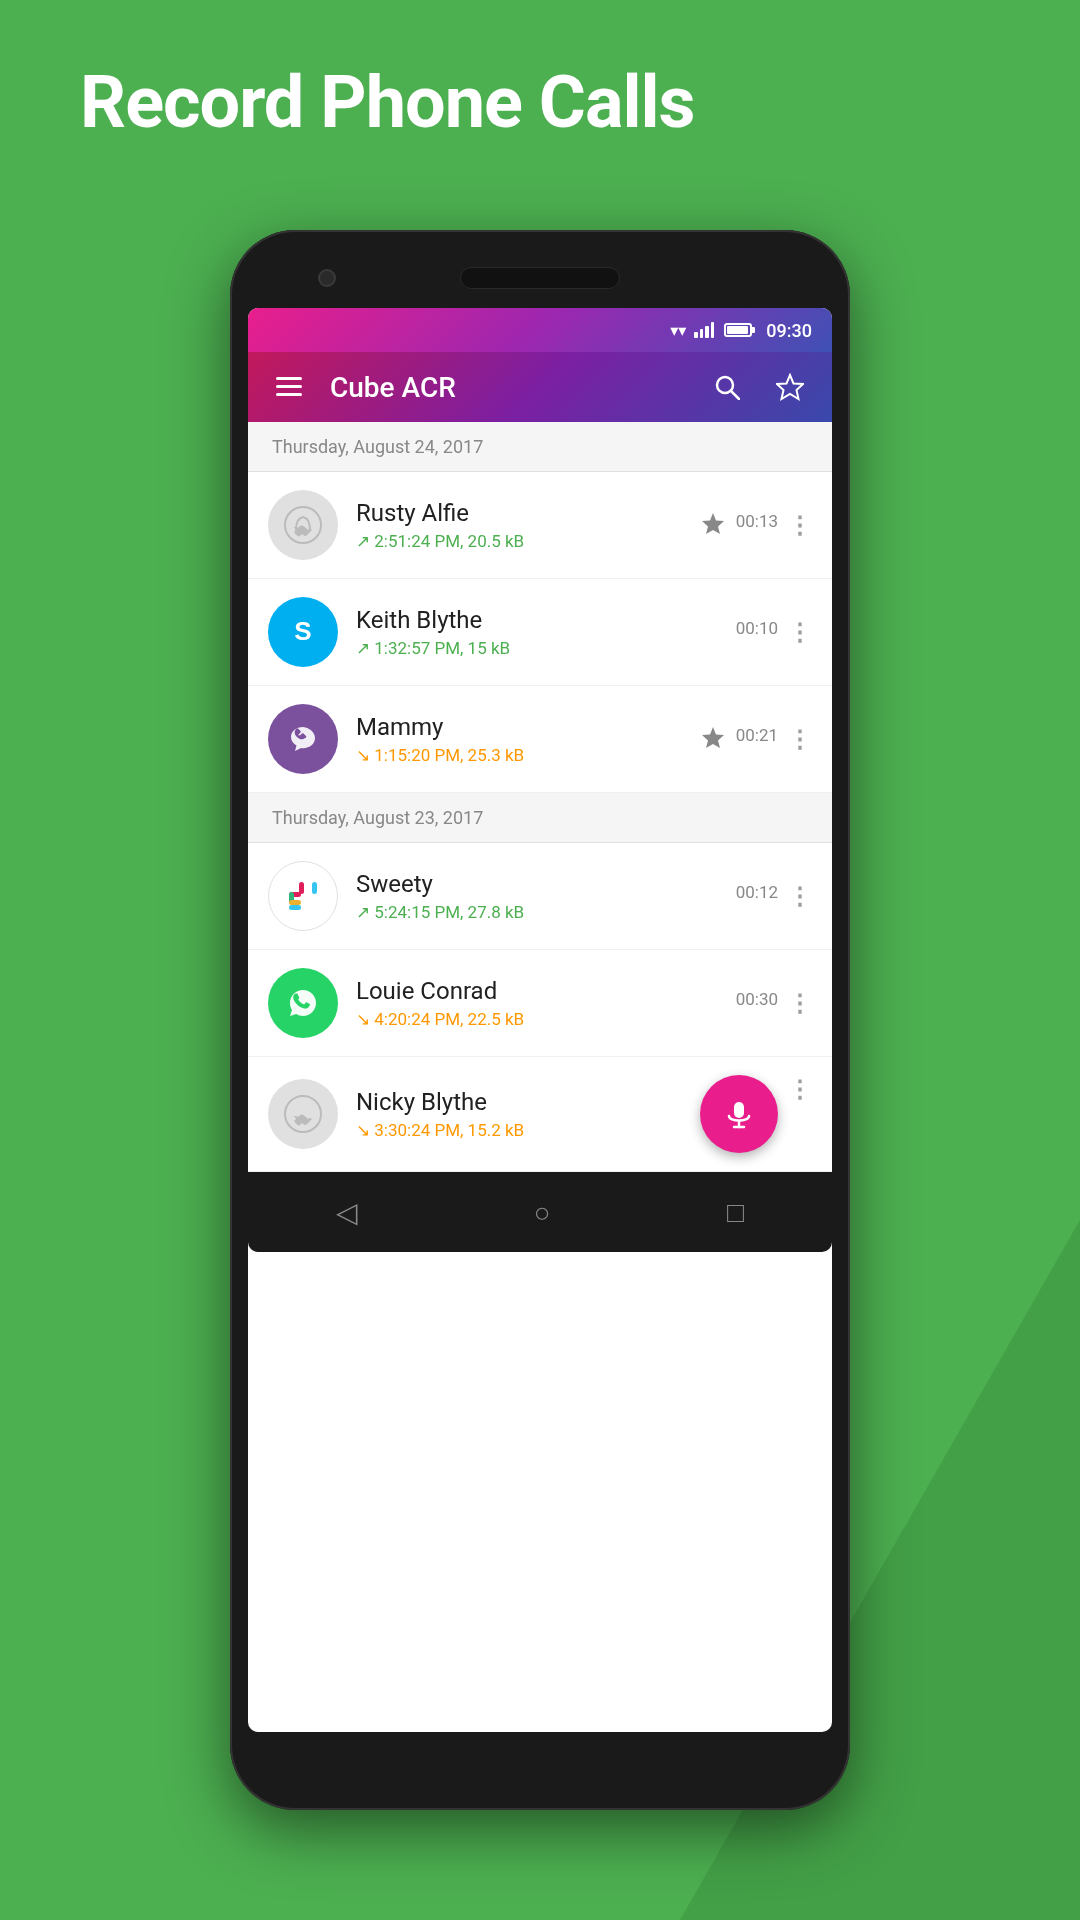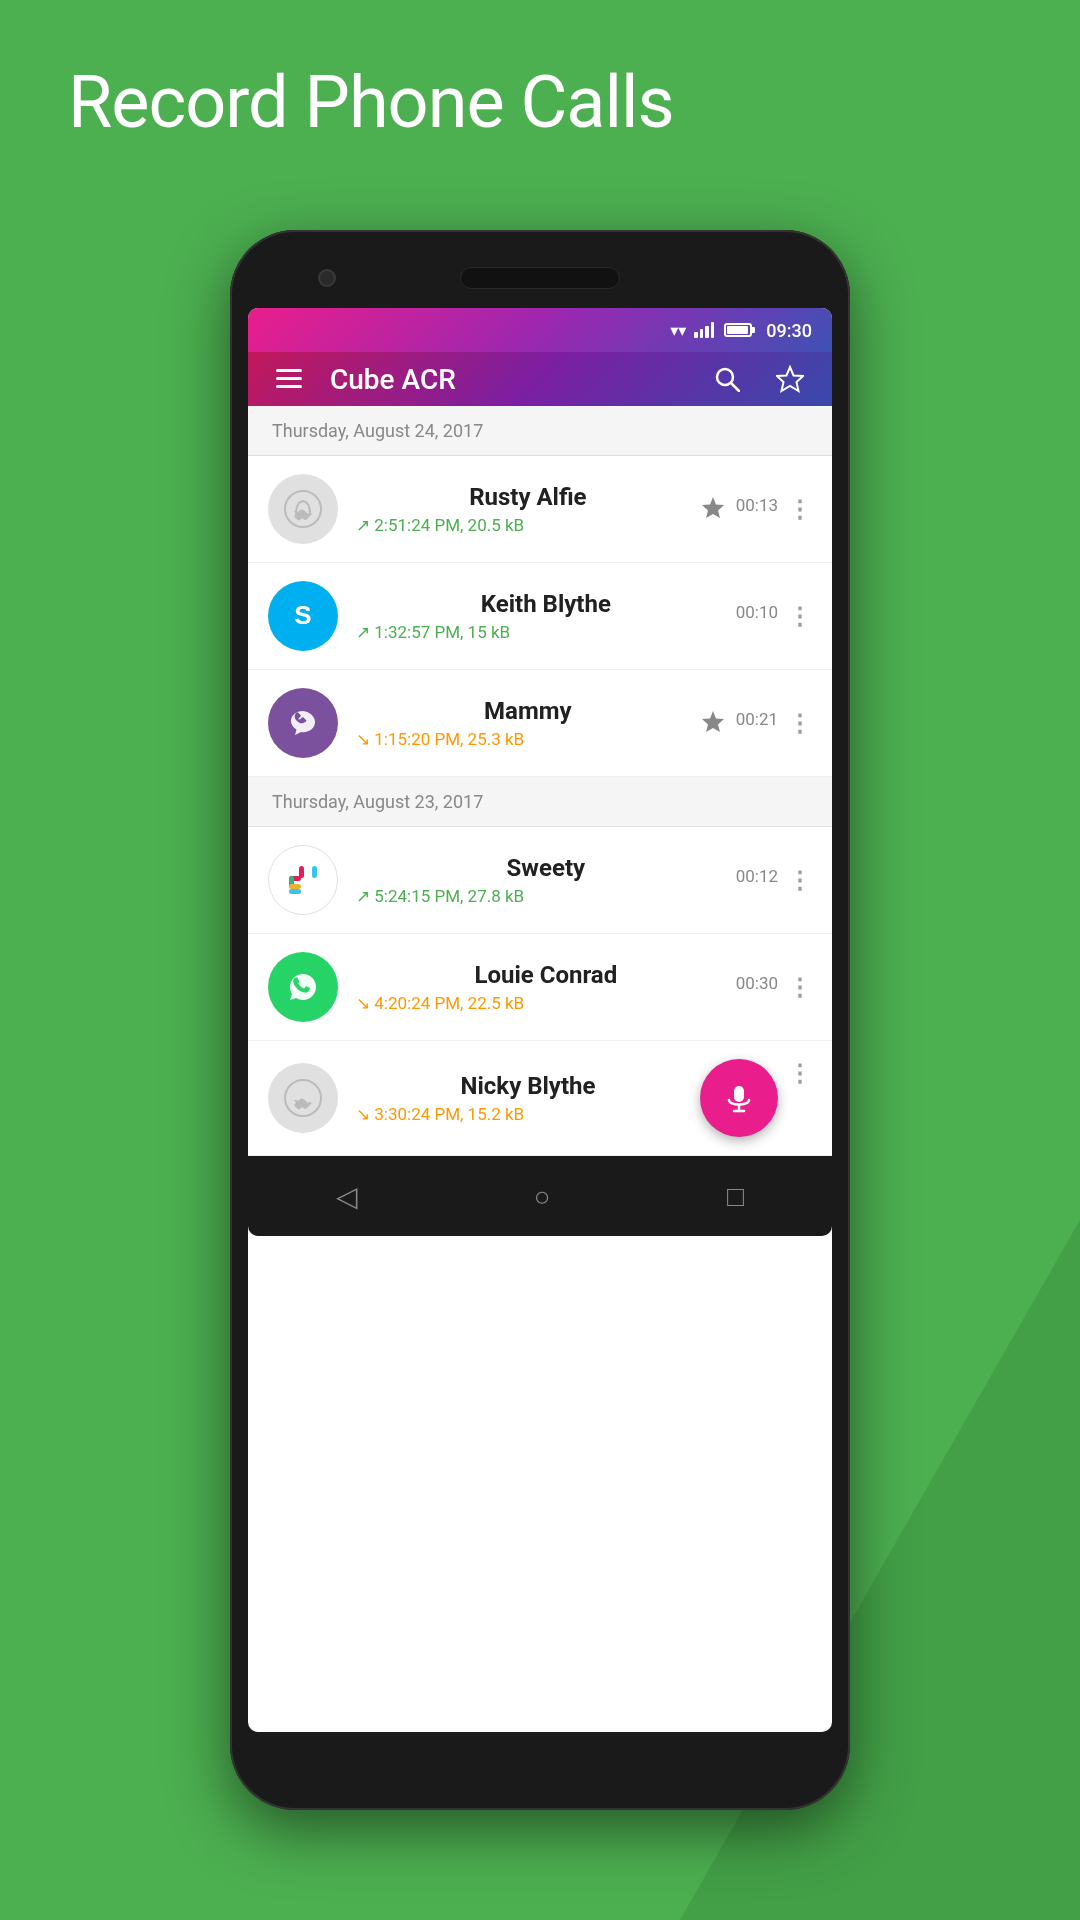--- a/index.html
+++ b/index.html
@@ -23,24 +23,24 @@
       height: 700px;
       background: #43a047;
       clip-path: polygon(100% 0, 100% 100%, 0 100%);
       pointer-events: none;
     }
 
     
     .page-title {
       position: absolute;
       top: 60px;
-      left: 68px;
+      left: 80px;
       color: white;
       font-size: 72px;
-      font-weight: 400;
+      font-weight: 700;
       letter-spacing: -1px;
       z-index: 10;
     }
 
     
     .phone-wrapper {
       position: absolute;
       top: 230px;
       left: 50%;
       transform: translateX(-50%);
@@ -161,21 +161,21 @@
     .time {
       color: white;
       font-size: 18px;
       font-weight: 500;
       margin-left: 6px;
     }
 
     
     .app-bar {
       background: linear-gradient(135deg, #c2185b 0%, #7b1fa2 50%, #3949ab 100%);
-      height: 54px;
+      height: 70px;
       display: flex;
       align-items: center;
       padding: 0 20px;
       gap: 20px;
     }
 
     .menu-icon {
       color: white;
       font-size: 26px;
       cursor: pointer;
@@ -253,24 +253,23 @@
     .avatar-whatsapp {
       background: #25d366;
     }
 
     .call-info {
       flex: 1;
     }
 
     .caller-name {
       font-size: 24px;
-      font-weight: 700;
+      font-weight: 400;
       color: #212121;
       margin-bottom: 4px;
-      text-align: center;
     }
 
     .call-meta {
       font-size: 17px;
       color: #4caf50;
       display: flex;
       align-items: center;
       gap: 4px;
     }
 

